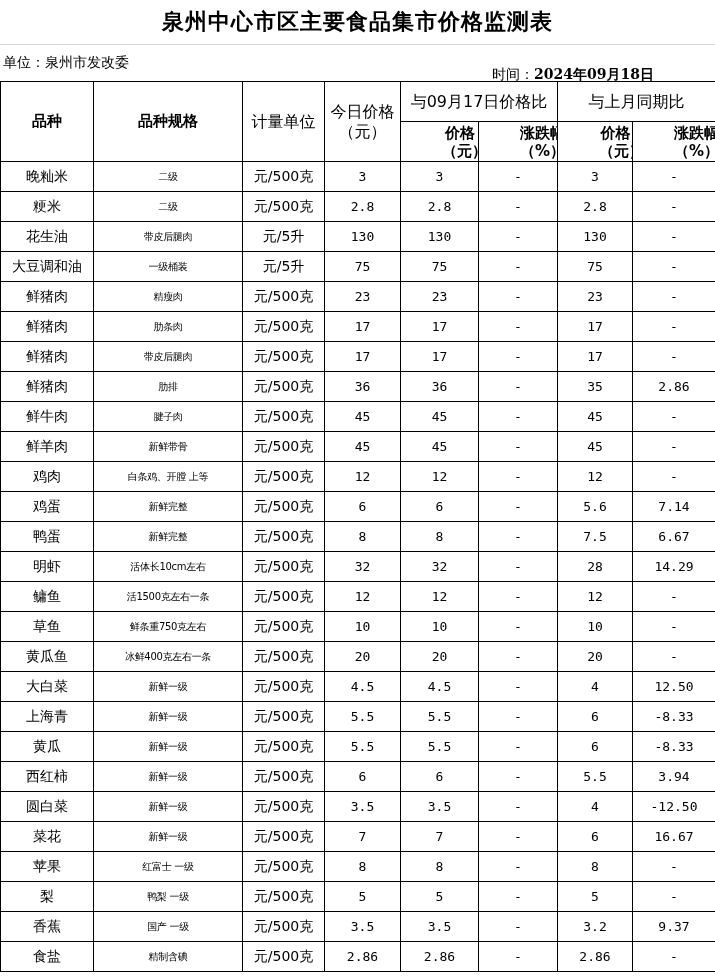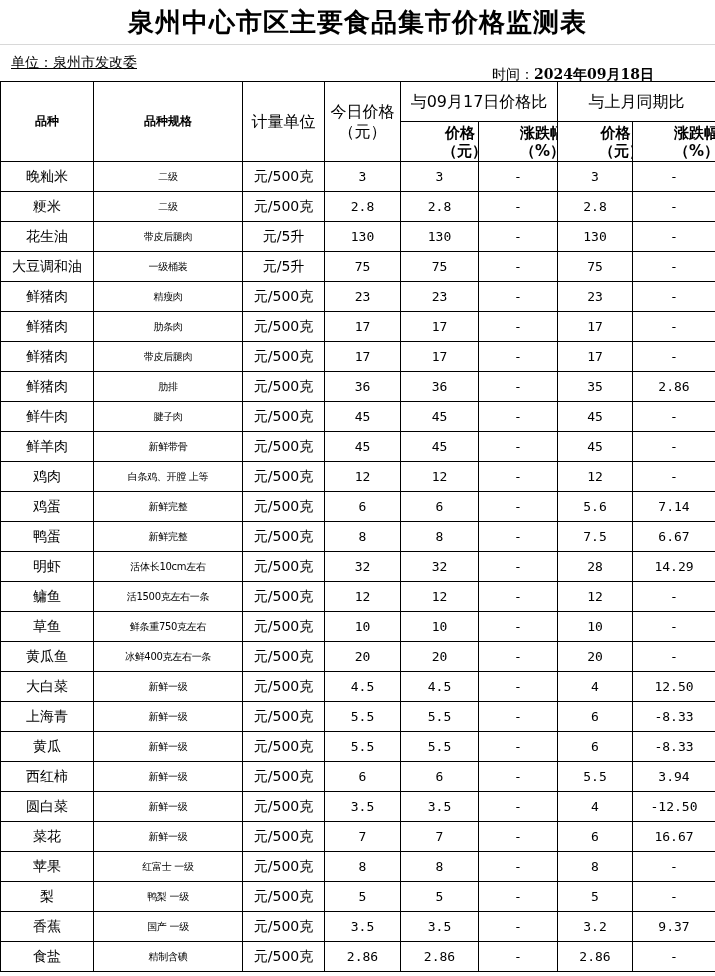--- a/index.html
+++ b/index.html
@@ -3,39 +3,39 @@
 <meta charset="utf-8">
 <style>
   * { box-sizing: border-box; margin: 0; padding: 0; }
   html, body { width: 715px; height: 976px; background: #ffffff; overflow: hidden; }
   body { font-family: "DejaVu Sans", "Liberation Sans", sans-serif; color: #000; position: relative; }
   .title-row {
     position: absolute; left: 0; top: 0; width: 715px; height: 45px;
     border-bottom: 1px solid #d8d8d8;
     display: flex; align-items: center; justify-content: center;
     font-family: "DejaVu Serif", "Liberation Serif", serif;
-    font-weight: bold; font-size: 26px; letter-spacing: 1px;
+    font-weight: bold; font-size: 22px; letter-spacing: 1px;
   }
   .info-row {
     position: absolute; left: 0; top: 46px; width: 715px; height: 35px;
     font-size: 14px;
   }
-  .info-unit { position: absolute; left: 11px; top: 8px; text-decoration: underline; }
+  .info-unit { position: absolute; left: 3px; top: 8px; }
   .info-date { position: absolute; left: 492px; top: 20px; }
   .info-date b { font-family: "DejaVu Serif", "Liberation Serif", serif; }
   table.grid {
     position: absolute; left: 0; top: 81px;
     border-collapse: collapse; table-layout: fixed; width: 715px;
     font-size: 14px;
   }
   table.grid td, table.grid th {
     border: 1px solid #000; text-align: center; vertical-align: middle;
     font-weight: normal; overflow: hidden; white-space: nowrap;
   }
-  table.grid th { font-weight: bold; font-size: 12px; }
+  table.grid th { font-weight: bold; font-size: 15px; }
   table.grid th.hdr-plain { font-weight: normal; font-size: 16px; line-height: 20px; }
   table.grid th.sub { line-height: 18px; font-size: 15px; }
   tr.h1 th { height: 40px; }
   tr.h2 th { height: 40px; padding-left: 41px; }
   tr.data td { height: 30px; }
   td.num { font-family: "DejaVu Sans Mono", "Liberation Mono", monospace; font-size: 13px; }
   td.spec { font-size: 10px; letter-spacing: -0.3px; }
 </style>
 </head>
 <body>

